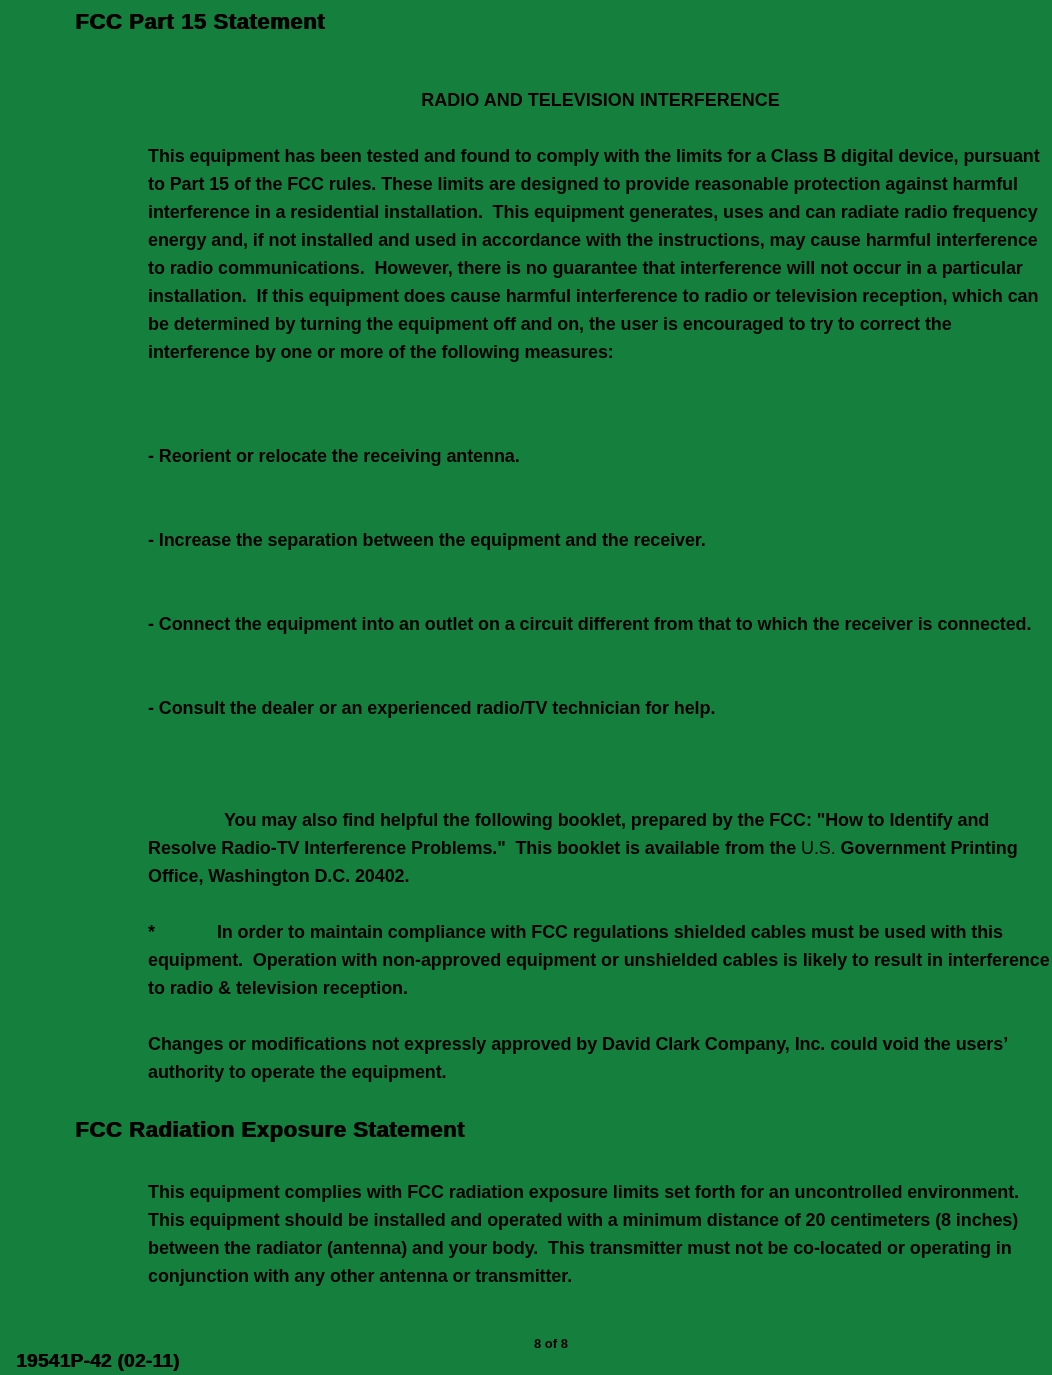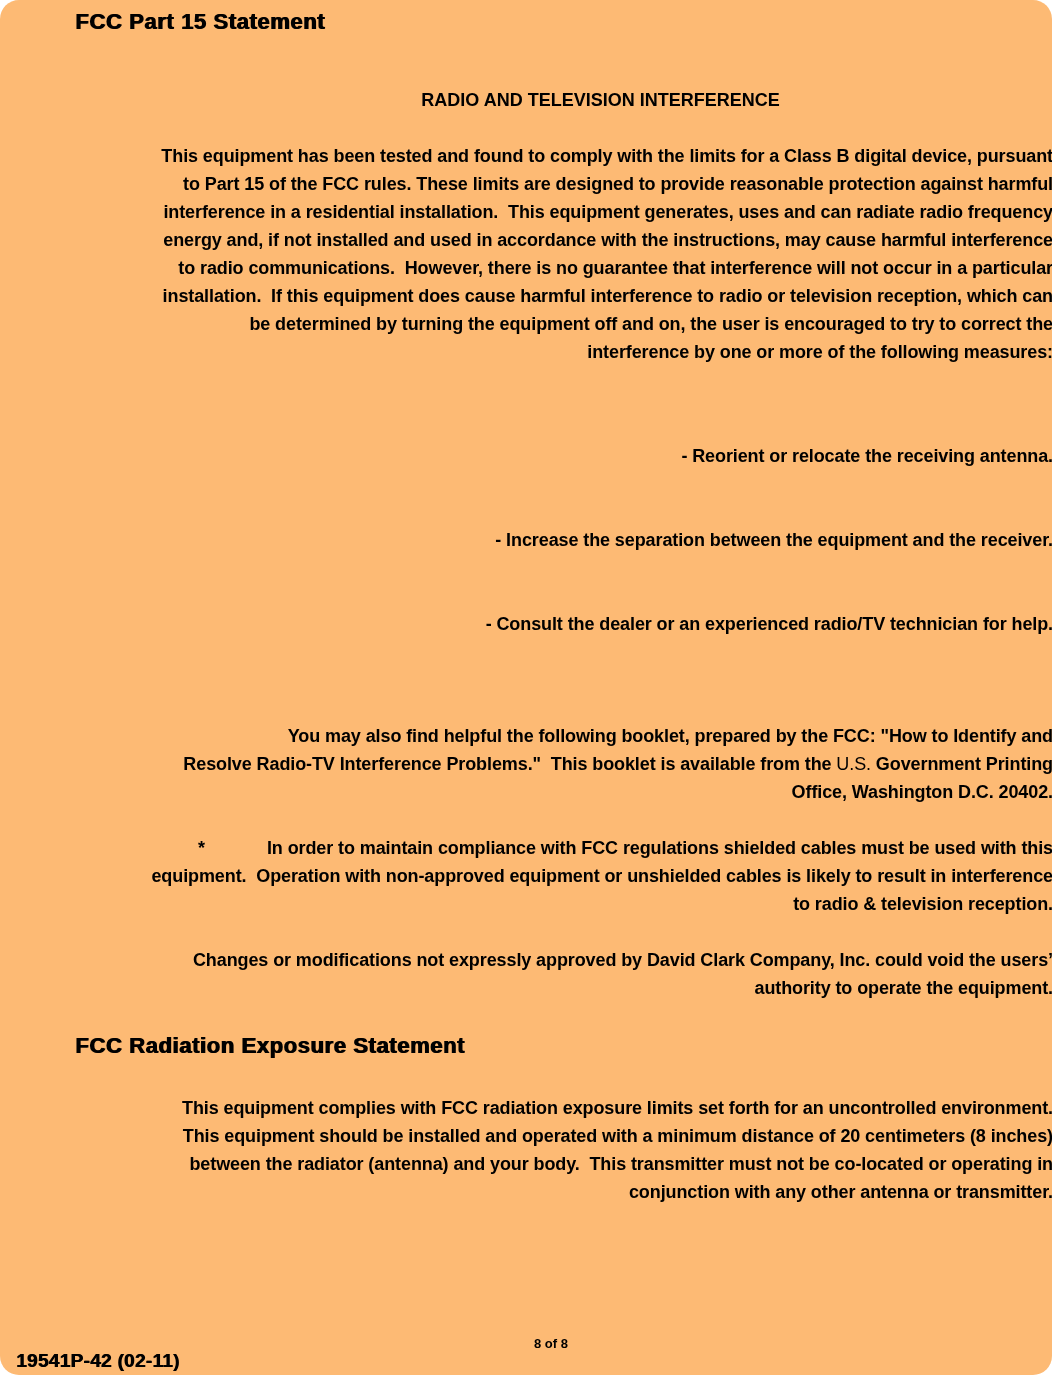--- a/index.html
+++ b/index.html
@@ -1,25 +1,24 @@
 <!DOCTYPE html>
 <html><head>
 <meta charset="utf-8">
 <style>
   * { box-sizing: border-box; }
   html, body { margin: 0; padding: 0; background: #ffffff; }
   .page {
     position: relative;
     width: 1052px;
     height: 1375px;
-    background: #fdba74;
+    background: #15803d;
     color: #000000;
     font-family: "Liberation Sans", sans-serif;
     overflow: hidden;
-    border-radius: 19px;
   }
   .heading {
     margin: 0 0 0 75px;
     font-size: 22px;
     font-weight: bold;
     letter-spacing: 0.6px;
     line-height: 28px;
     text-shadow: 1.1px 0 0 #000;
   }
   .h1 { padding-top: 8px; }
@@ -34,21 +33,20 @@
     line-height: 28px;
   }
   .body {
     margin: 28px 0 0 148px;
     width: 905px;
     font-size: 18px;
     font-weight: bold;
     line-height: 28px;
     letter-spacing: -0.1px;
     white-space: pre-wrap;
-    text-align: right;
   }
   .measures { margin-top: 20px; }
   .booklet { text-indent: 76px; }
   .asterisk-para { margin-top: 28px; }
   .tab-after-asterisk { margin-left: 62px; }
   .normal-weight { font-weight: normal; }
   .p2 { margin-top: 28px; }
   .p3 { margin-top: 34px; }
   .page-number {
     position: absolute;
@@ -76,20 +74,21 @@
 
   <div class="heading h1">FCC Part 15 Statement</div>
 
   <div class="centered-title">RADIO AND TELEVISION INTERFERENCE</div>
 
   <div class="body">This equipment has been tested and found to comply with the limits for a Class B digital device, pursuant to Part 15 of the FCC rules. These limits are designed to provide reasonable protection against harmful interference in a residential installation.  This equipment generates, uses and can radiate radio frequency energy and, if not installed and used in accordance with the instructions, may cause harmful interference to radio communications.  However, there is no guarantee that interference will not occur in a particular installation.  If this equipment does cause harmful interference to radio or television reception, which can be determined by turning the equipment off and on, the user is encouraged to try to correct the interference by one or more of the following measures:</div>
 
   <div class="body measures">
     <div>- Reorient or relocate the receiving antenna.</div>
     <div>- Increase the separation between the equipment and the receiver.</div>
+    <div>- Connect the equipment into an outlet on a circuit different from that to which the receiver is connected.</div>
     <div>- Consult the dealer or an experienced radio/TV technician for help.</div>
   </div>
 
   <div class="body booklet"><span>You may also find helpful the following booklet, prepared by the FCC: "How to Identify and Resolve Radio-TV Interference Problems."  This booklet is available from the </span><span class="normal-weight">U.S.</span><span> Government Printing Office, Washington D.C. 20402.</span></div>
 
   <div class="body asterisk-para"><span>*</span><span class="tab-after-asterisk">In order to maintain compliance with FCC regulations shielded cables must be used with this equipment.  Operation with non-approved equipment or unshielded cables is likely to result in interference to radio &amp; television reception.</span></div>
 
 
   <div class="body p2">Changes or modifications not expressly approved by David Clark Company, Inc. could void the users’ authority to operate the equipment.</div>
 

